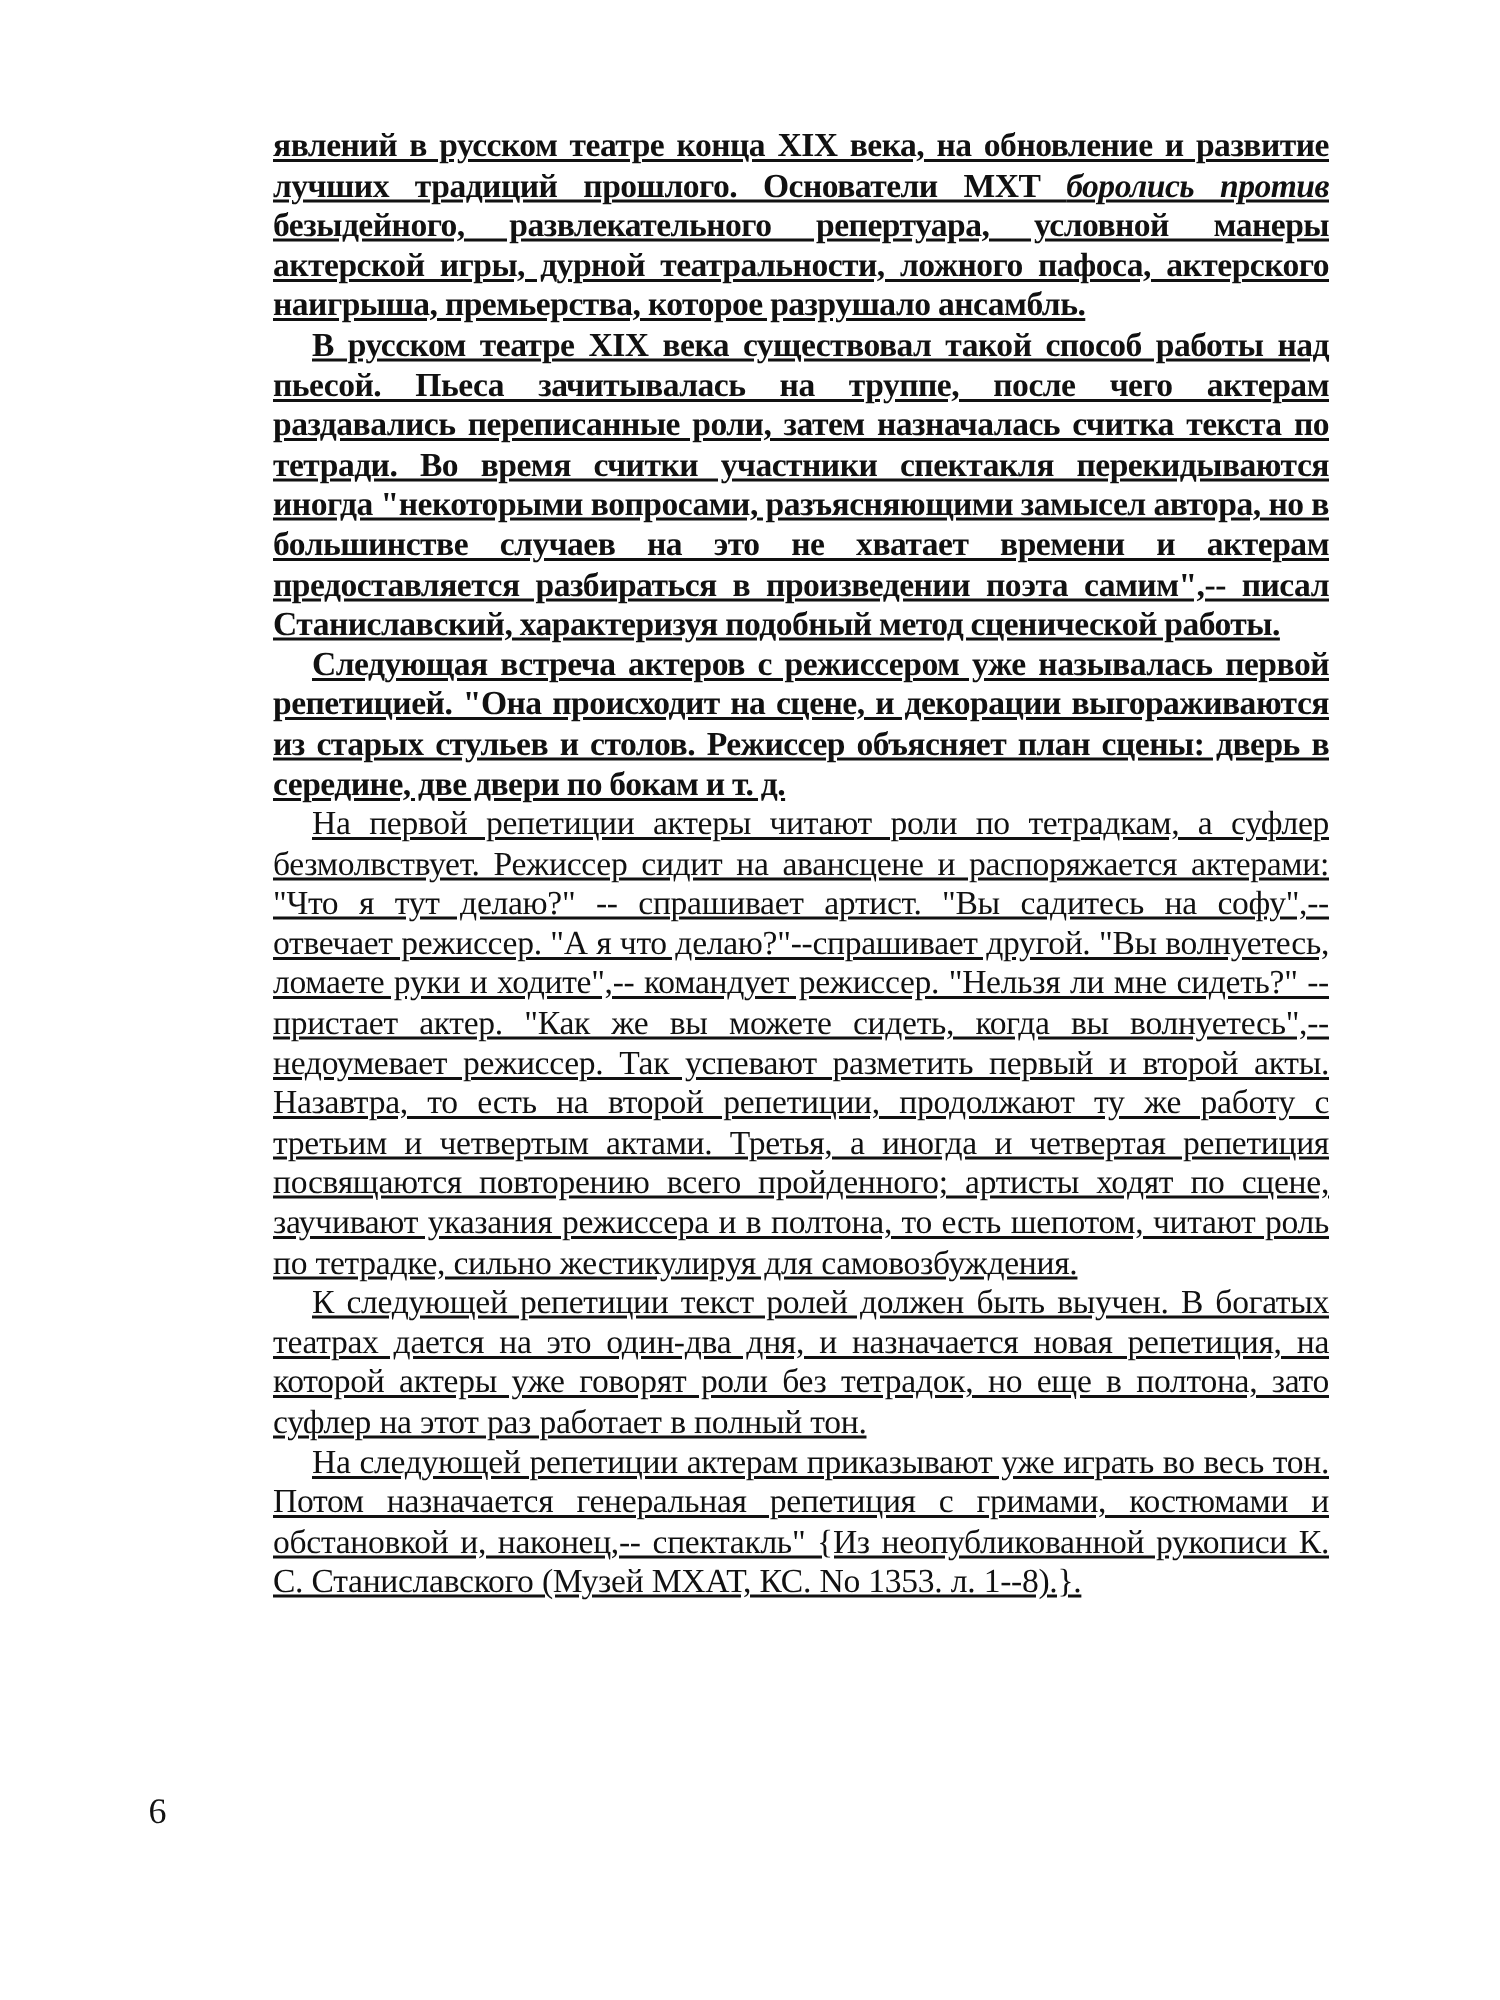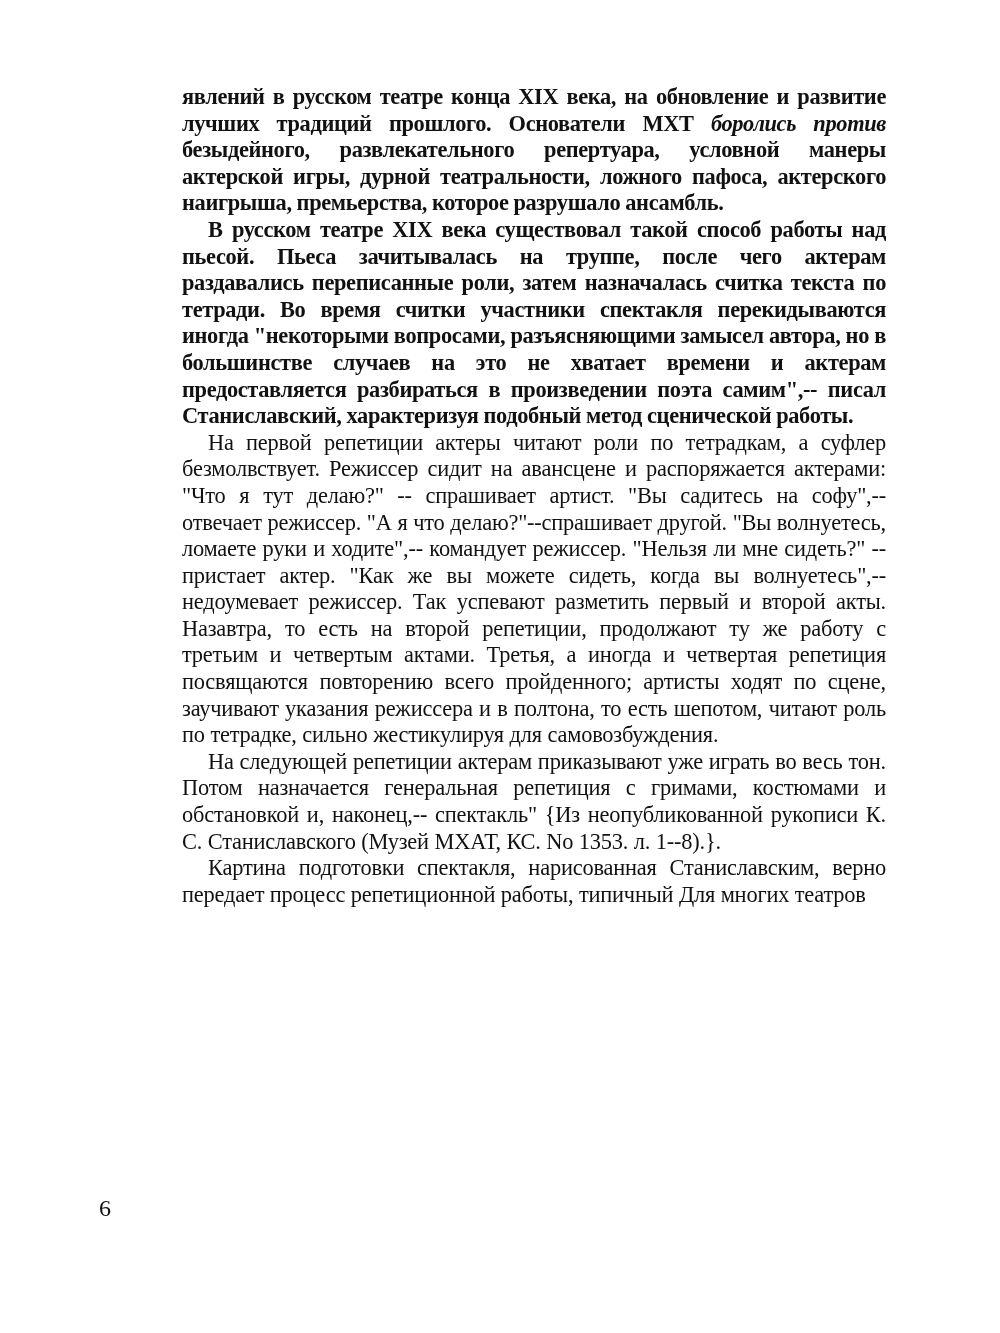--- a/index.html
+++ b/index.html
@@ -25,20 +25,21 @@
     width: 1000px;
     height: 1333px;
     background: #ffffff;
   }
 
   #text-column {
     position: absolute;
     left: 182px;
     top: 84px;
     width: 704px;
+    text-decoration: underline;
   }
 
   p.para {
     margin: 0;
     padding: 0;
     text-align: justify;
     text-justify: inter-word;
     font-size: 22.4px;
     line-height: 26.6px;
     text-indent: 26px;
@@ -84,25 +85,26 @@
 
 <div id="page">
 
   <div id="text-column">
 
     <p class="para bold cont"><span>явлений в русском театре конца XIX века, на обновление и развитие лучших традиций прошлого. Основатели МХТ </span><em class="bi">боролись против</em><span> безыдейного, развлекательного репертуара, условной манеры актерской игры, дурной театральности, ложного пафоса, актерского наигрыша, премьерства, которое разрушало ансамбль.</span></p>
 
 
     <p class="para bold">В русском театре XIX века существовал такой способ работы над пьесой. Пьеса зачитывалась на труппе, после чего актерам раздавались переписанные роли, затем назначалась считка текста по тетради. Во время считки участники спектакля перекидываются иногда "некоторыми вопросами, разъясняющими замысел автора, но в большинстве случаев на это не хватает времени и актерам предоставляется разбираться в произведении поэта самим",-- писал Станиславский, характеризуя подобный метод сценической работы.</p>
 
+    <p class="para bold">Следующая встреча актеров с режиссером уже называлась первой репетицией. "Она происходит на сцене, и декорации выгораживаются из старых стульев и столов. Режиссер объясняет план сцены: дверь в середине, две двери по бокам и т. д.</p>
 
     <p class="para regular">На первой репетиции актеры читают роли по тетрадкам, а суфлер безмолвствует. Режиссер сидит на авансцене и распоряжается актерами: "Что я тут делаю?" -- спрашивает артист. "Вы садитесь на софу",-- отвечает режиссер. "А я что делаю?"--спрашивает другой. "Вы волнуетесь, ломаете руки и ходите",-- командует режиссер. "Нельзя ли мне сидеть?" -- пристает актер. "Как же вы можете сидеть, когда вы волнуетесь",-- недоумевает режиссер. Так успевают разметить первый и второй акты. Назавтра, то есть на второй репетиции, продолжают ту же работу с третьим и четвертым актами. Третья, а иногда и четвертая репетиция посвящаются повторению всего пройденного; артисты ходят по сцене, заучивают указания режиссера и в полтона, то есть шепотом, читают роль по тетрадке, сильно жестикулируя для самовозбуждения.</p>
 
+    <p class="para regular">К следующей репетиции текст ролей должен быть выучен. В богатых театрах дается на это один-два дня, и назначается новая репетиция, на которой актеры уже говорят роли без тетрадок, но еще в полтона, зато суфлер на этот раз работает в полный тон.</p>
 
     <p class="para regular">На следующей репетиции актерам приказывают уже играть во весь тон. Потом назначается генеральная репетиция с гримами, костюмами и обстановкой и, наконец,-- спектакль" {Из неопубликованной рукописи К. С. Станиславского (Музей МХАТ, КС. No 1353. л. 1--8).}.</p>
 
-    <p class="para regular">Картина подготовки спектакля, нарисованная Станиславским, верно передает процесс репетиционной работы, типичный Для многих театров</p>
 
   </div>
 
   <div id="page-number">6</div>
 
 </div>
 
 </body></html>

